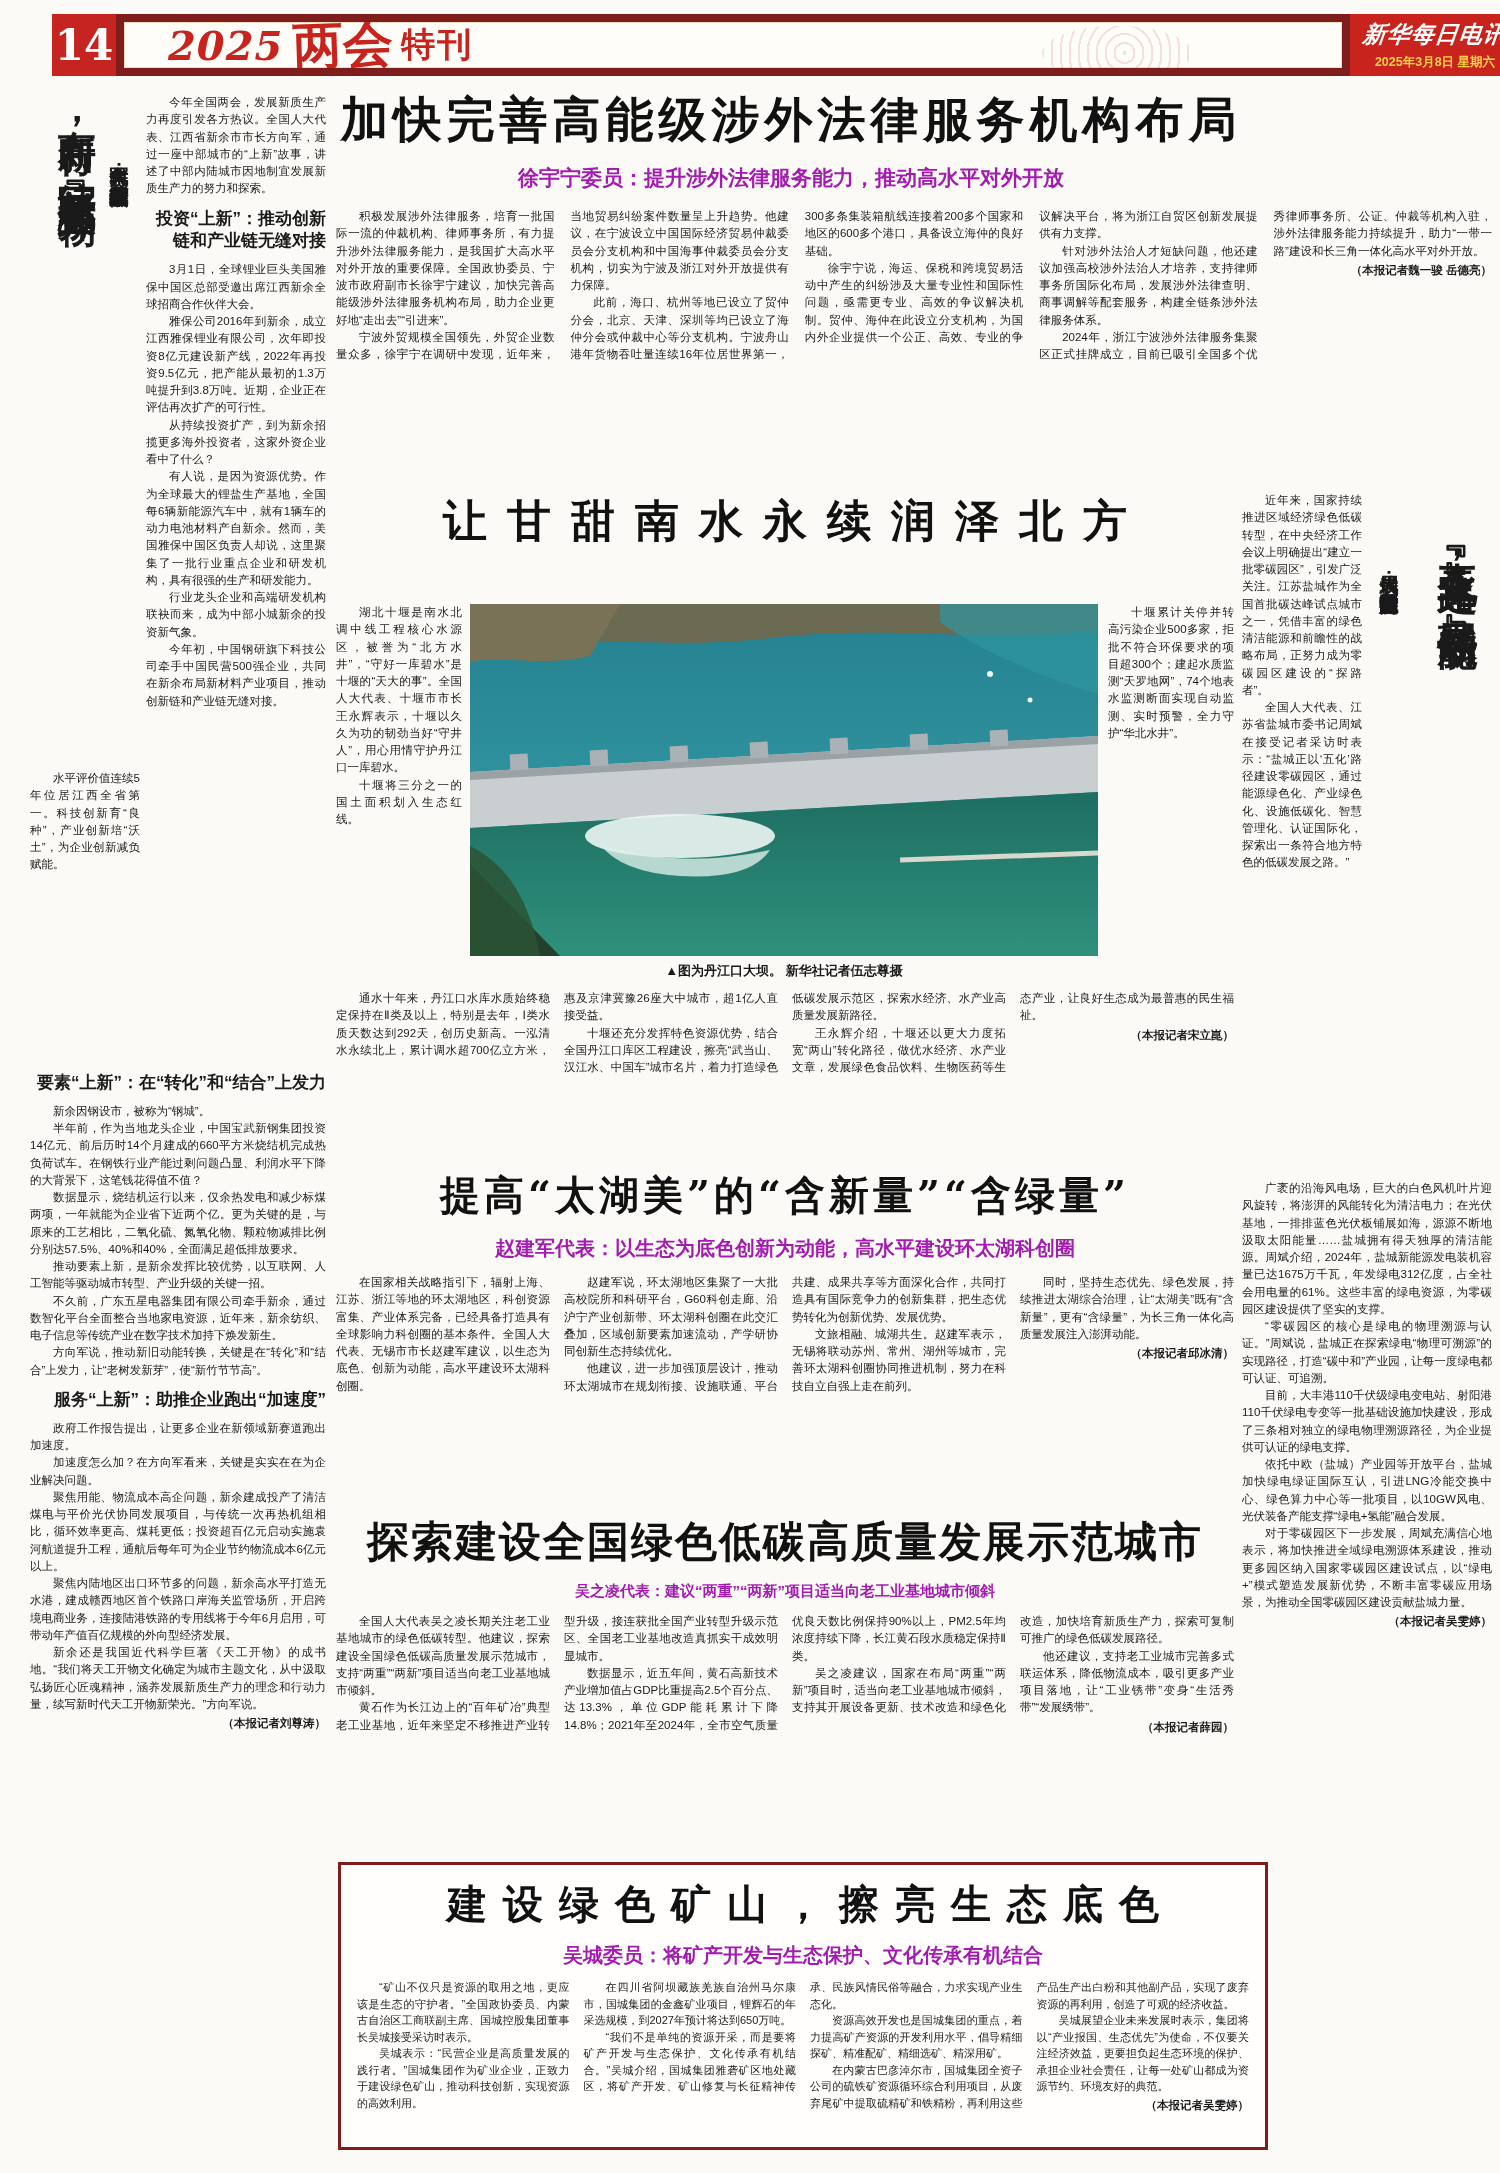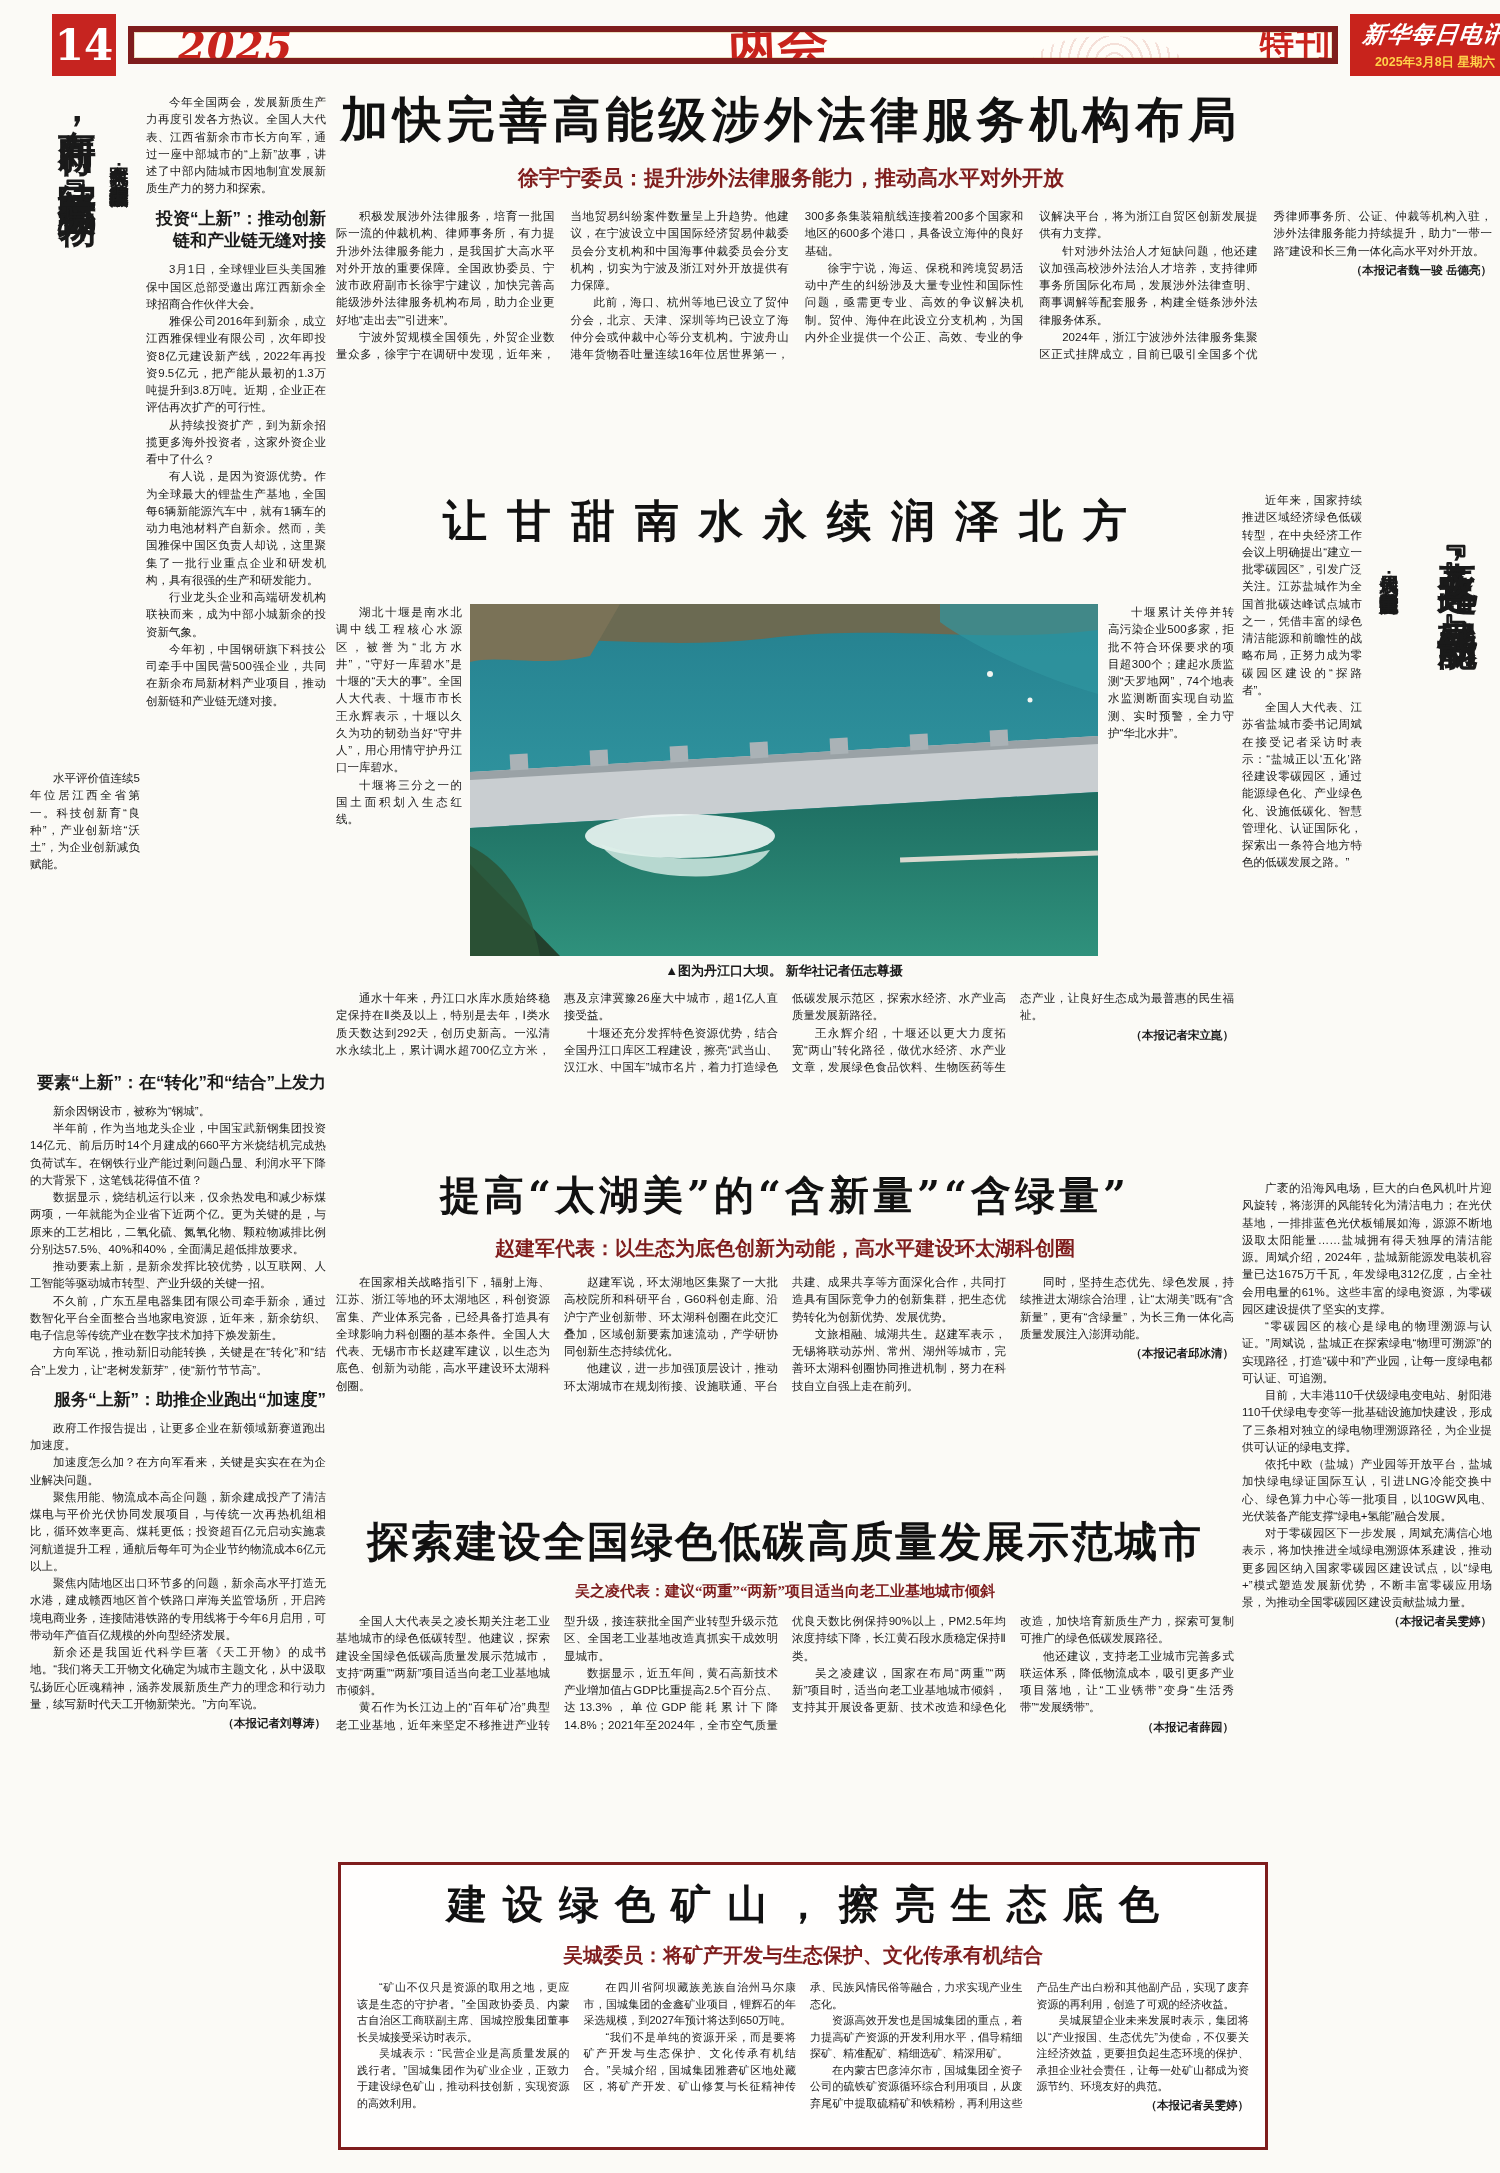--- a/index.html
+++ b/index.html
@@ -2,41 +2,41 @@
 <html><head>
 <meta charset="utf-8">
 <style>
   html,body{margin:0;padding:0;background:#e9e5da;}
   #page{position:relative;width:1500px;height:2173px;background:#fbfaf6;margin:0 auto;
         font-family:"Liberation Sans",sans-serif;color:#1a1a1a;overflow:hidden;}
   
   #header{position:absolute;left:16px;top:14px;width:1468px;height:62px;display:flex;padding-left:36px;}
   .pagenum{width:64px;height:62px;background:#c62420;color:#fff;display:flex;align-items:center;
            justify-content:center;font-family:"DejaVu Serif",serif;font-weight:900;font-size:42px;}
-  .banner{flex:1;margin:12px;border:6px solid #7f1d1d;box-shadow:inset 0 0 0 1px #eadfbf;
-          background:#fffdf8;position:relative;display:flex;align-items:center;overflow:hidden;justify-content:space-between;}
+  .banner{flex:1;margin:0;border:8px solid #7f1d1d;box-shadow:inset 0 0 0 1px #eadfbf;
+          background:#fffdf8;position:relative;display:flex;align-items:center;overflow:hidden;}
   .banner .yr{color:#c8231c;font-family:"DejaVu Serif",serif;font-style:italic;font-weight:900;
           font-size:40px;margin-left:44px;letter-spacing:1px;}
   .banner .script{color:#c8231c;font-family:"DejaVu Serif",serif;font-weight:900;font-size:50px;
           margin-left:10px;transform:rotate(-2deg);}
   .banner .suffix{color:#c8231c;font-weight:900;font-size:34px;margin-left:8px;letter-spacing:2px;}
   .swirl{position:absolute;right:150px;top:4px;width:150px;height:54px;border-radius:50%;
          background:repeating-radial-gradient(circle at 55% 50%,rgba(196,90,70,.25) 0 2px,rgba(255,255,255,0) 2px 9px);
          opacity:.7;}
   .masthead{width:170px;height:62px;background:#c8231c;color:#fff;display:flex;flex-direction:column;
             align-items:center;justify-content:center;}
   .masthead .logo{font-weight:900;font-style:italic;font-size:23px;transform:skewX(-6deg);letter-spacing:1px;}
   .masthead .date{color:#ffd24a;font-size:12.5px;margin-top:4px;font-weight:700;}
   
   .body-txt{font-size:11.5px;line-height:1.5;text-align:justify;overflow:hidden;}
   .body-txt p{margin:0;text-indent:2em;}
   .byline{display:block;text-align:right;font-weight:700;font-size:11.5px;margin-top:2px;}
   .sec-head{font-size:17px;font-weight:700;text-align:right;margin:10px 0 8px;line-height:1.35;}
   .headline{font-family:"DejaVu Serif",serif;font-weight:900;color:#111;text-align:center;}
-  .subtitle{font-weight:700;text-align:center;color:#7f1d1d;font-family:Liberation Serif, serif;}
+  .subtitle{font-weight:700;text-align:center;color:#a21caf;}
   .vert{writing-mode:vertical-rl;text-orientation:upright;overflow:hidden;}
   
   #vh1{position:absolute;left:32px;top:100px;height:665px;width:70px;font-size:38px;
        font-family:"DejaVu Serif",serif;font-weight:900;letter-spacing:3px;}
   #vsub1{position:absolute;left:106px;top:152px;height:600px;width:26px;font-size:19px;font-weight:700;}
   #sidenote{position:absolute;left:30px;top:770px;width:110px;height:285px;}
   #topcol{position:absolute;left:146px;top:94px;width:180px;height:965px;}
   #lowermain{position:absolute;left:30px;top:1062px;width:296px;height:950px;}
   
   #a1{position:absolute;left:336px;top:88px;width:1156px;height:398px;}

